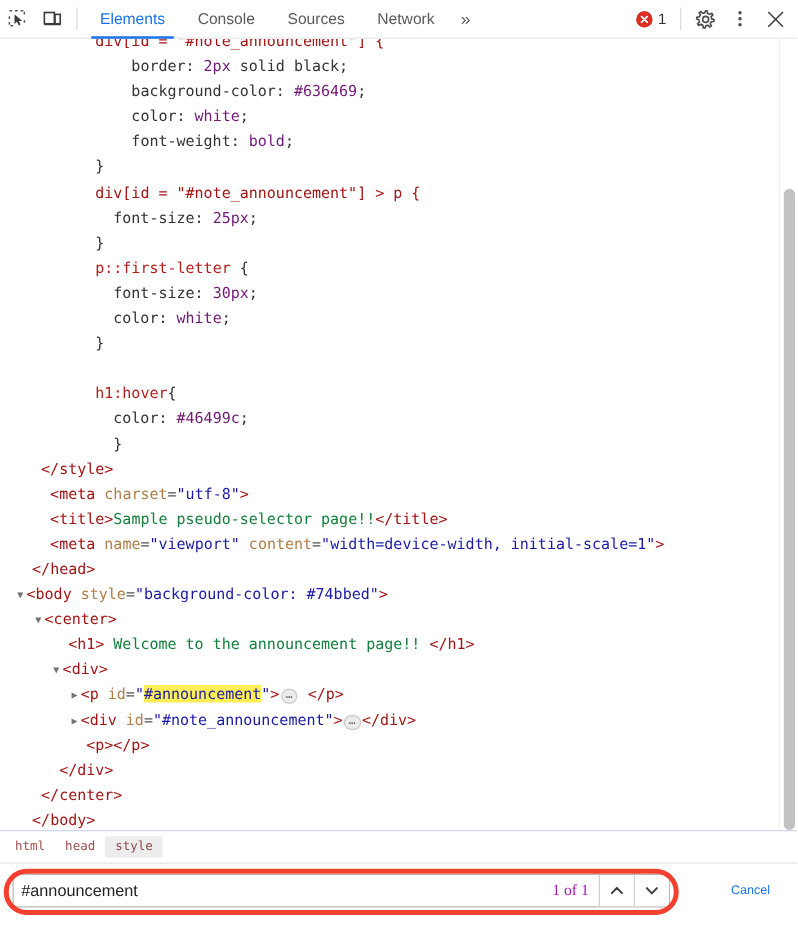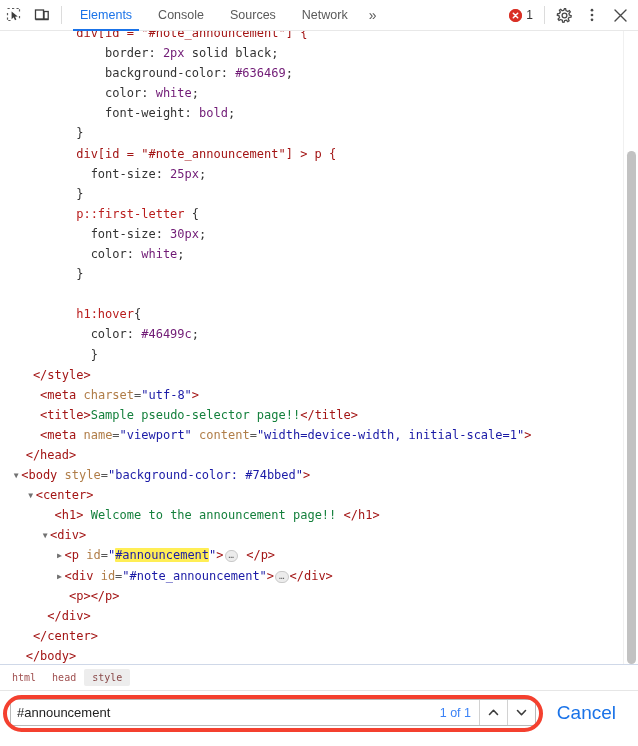--- a/index.html
+++ b/index.html
@@ -244,38 +244,39 @@
     font-family: "Liberation Sans", sans-serif;
     font-size: 13px;
     color: #222222;
     padding: 0 6px;
     background: transparent;
     height: 100%;
     min-width: 0;
   }
   .match-count {
     font-size: 12.5px;
-    color: #3b82f6;
+    color: #a21caf;
     padding: 0 8px;
     white-space: nowrap;
+    font-family: Liberation Serif, serif;
   }
   .nav-btn {
     width: 28px;
     height: 100%;
     display: flex;
     align-items: center;
     justify-content: center;
     border-left: 1px solid #d2d2d2;
     cursor: pointer;
     background: #ffffff;
   }
   .cancel-btn {
     margin-left: auto;
     margin-right: 22px;
-    font-size: 19px;
+    font-size: 10px;
     color: #1a73e8;
     cursor: pointer;
   }
 </style>
 </head>
 <body>
 
 <div id="devtools">
 
   <div class="toolbar">

